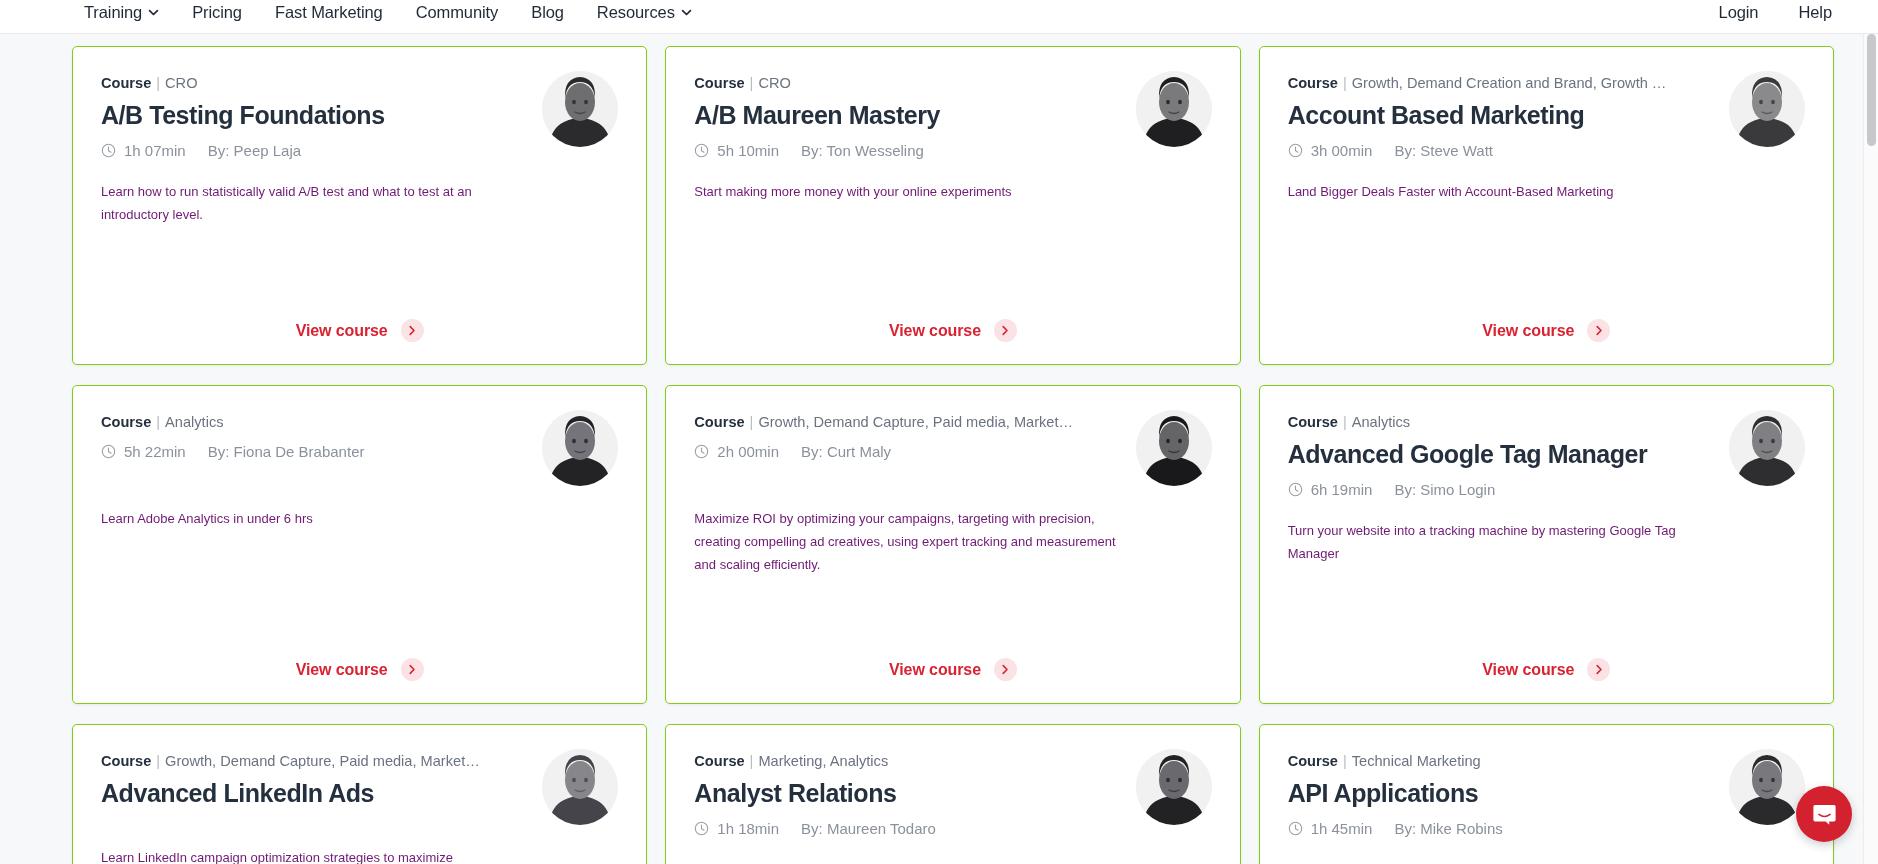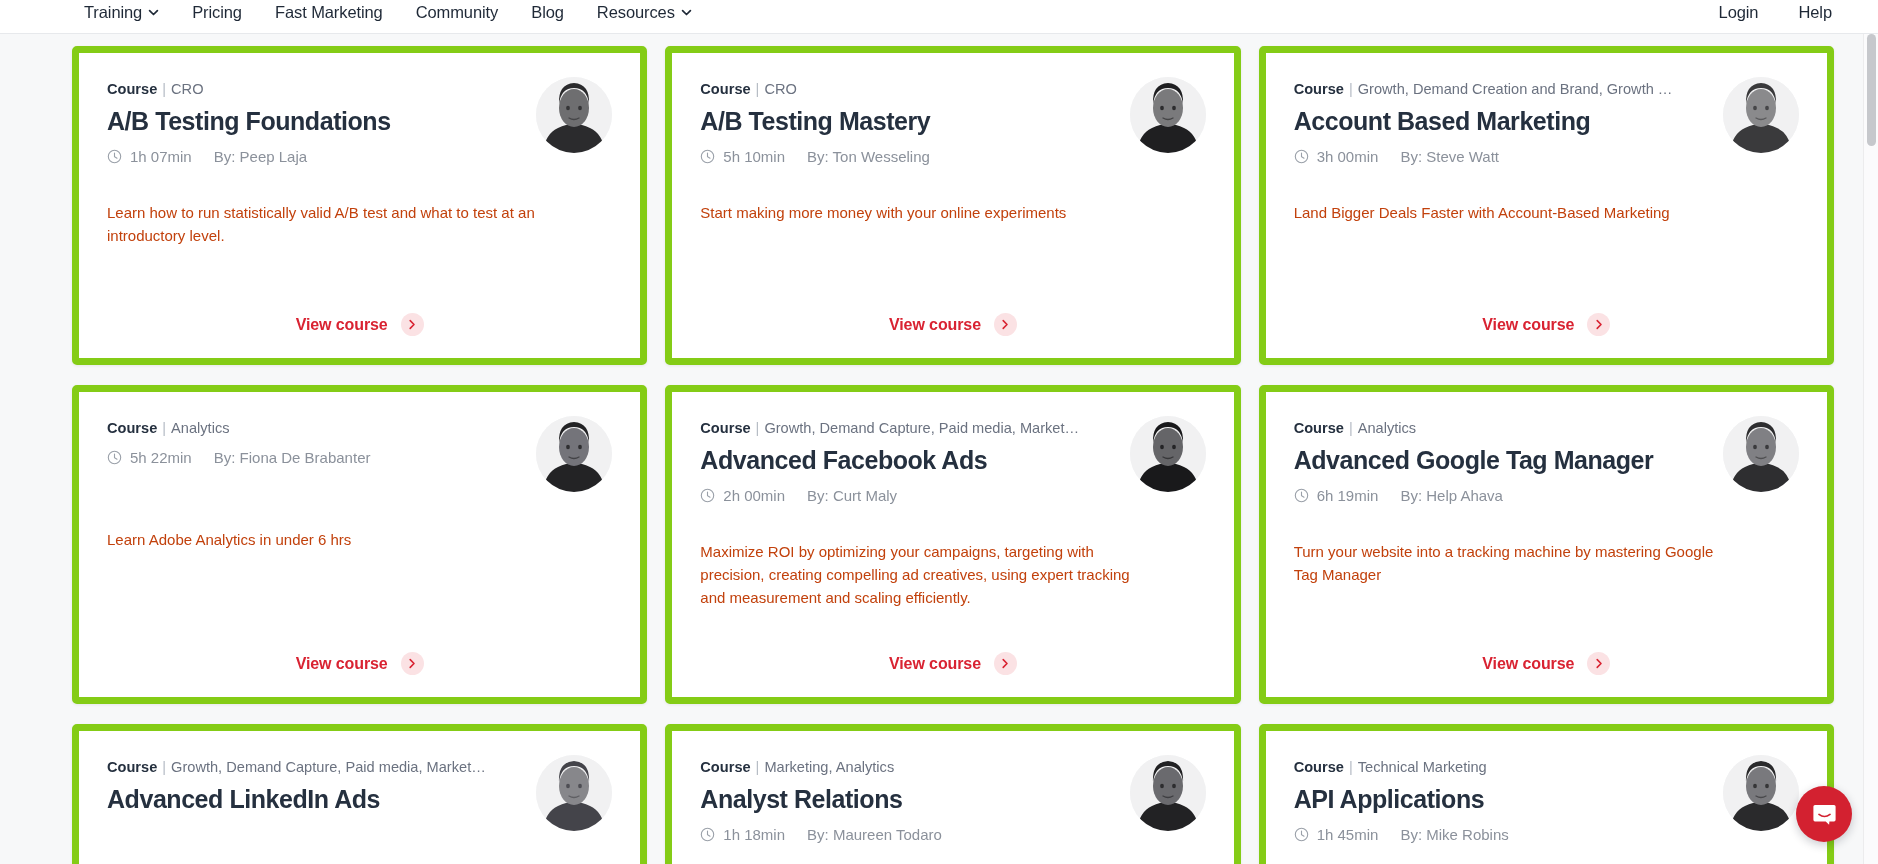--- a/index.html
+++ b/index.html
@@ -44,21 +44,21 @@
     height: 830px;
   }
   .grid {
     display: grid;
     grid-template-columns: repeat(3, 1fr);
     column-gap: 18px;
     row-gap: 20px;
   }
   .card {
     background: #ffffff;
-    border: 7px solid #84cc16;
+    border: 1px solid #84cc16;
     border-radius: 5px;
     box-shadow: 0 1px 3px rgba(17,24,39,0.07);
     height: 319px;
     padding: 26px 28px 22px 28px;
     position: relative;
     display: flex;
     flex-direction: column;
     cursor: pointer;
   }
   .card-head { display: flex; align-items: flex-start; }
@@ -94,24 +94,24 @@
     gap: 22px;
     margin-top: 11px;
     font-size: 15px;
     color: #8b919b;
   }
   .stat { display: flex; align-items: center; gap: 8px; white-space: nowrap; }
   .clock-icon { width: 15px; height: 15px; flex: none; }
   .clock-icon svg { display: block; }
 
   .card-desc {
-    margin-top: 36px;
-    font-size: 15px;
+    margin-top: 21px;
+    font-size: 13px;
     line-height: 23px;
-    color: #c2410c;
+    color: #701a75;
     max-width: 432px;
   }
 
   .card-foot {
     margin-top: auto;
     display: flex;
     justify-content: center;
     align-items: center;
   }
   .view-course {
@@ -264,21 +264,21 @@
                 <path d="M2.2 1.6 L6 5.5 L2.2 9.4" stroke="#d92332" stroke-width="1.6" fill="none" stroke-linecap="round" stroke-linejoin="round"></path>
               </svg>
             </span>
           </div>
         </div>
       </div>
       <div class="card">
         <div class="card-head">
           <div class="card-text">
             <div class="meta-line"><span class="meta-type">Course</span><span class="meta-sep">|</span><span>CRO</span></div>
-            <div class="card-title">A/B Testing Mastery</div>
+            <div class="card-title">A/B Maureen Mastery</div>
             <div class="card-stats">
               <span class="stat">
                 <span class="clock-icon">
                   <svg width="15" height="15" viewBox="0 0 15 15">
                     <circle cx="7.5" cy="7.5" r="6.2" stroke="#9aa0a9" stroke-width="1.1" fill="none"></circle>
                     <path d="M7.5 4.1 V7.7 L10 9.2" stroke="#9aa0a9" stroke-width="1.1" fill="none" stroke-linecap="round"></path>
                   </svg>
                 </span>
                 <span>5h 10min</span>
               </span>
@@ -395,21 +395,20 @@
                 <path d="M2.2 1.6 L6 5.5 L2.2 9.4" stroke="#d92332" stroke-width="1.6" fill="none" stroke-linecap="round" stroke-linejoin="round"></path>
               </svg>
             </span>
           </div>
         </div>
       </div>
       <div class="card">
         <div class="card-head">
           <div class="card-text">
             <div class="meta-line"><span class="meta-type">Course</span><span class="meta-sep">|</span><span>Growth, Demand Capture, Paid media, Market…</span></div>
-            <div class="card-title">Advanced Facebook Ads</div>
             <div class="card-stats">
               <span class="stat">
                 <span class="clock-icon">
                   <svg width="15" height="15" viewBox="0 0 15 15">
                     <circle cx="7.5" cy="7.5" r="6.2" stroke="#9aa0a9" stroke-width="1.1" fill="none"></circle>
                     <path d="M7.5 4.1 V7.7 L10 9.2" stroke="#9aa0a9" stroke-width="1.1" fill="none" stroke-linecap="round"></path>
                   </svg>
                 </span>
                 <span>2h 00min</span>
               </span>
@@ -451,21 +450,21 @@
               <span class="stat">
                 <span class="clock-icon">
                   <svg width="15" height="15" viewBox="0 0 15 15">
                     <circle cx="7.5" cy="7.5" r="6.2" stroke="#9aa0a9" stroke-width="1.1" fill="none"></circle>
                     <path d="M7.5 4.1 V7.7 L10 9.2" stroke="#9aa0a9" stroke-width="1.1" fill="none" stroke-linecap="round"></path>
                   </svg>
                 </span>
                 <span>6h 19min</span>
               </span>
               <span class="stat">
-                <span>By: Help Ahava</span>
+                <span>By: Simo Login</span>
               </span>
             </div>
           </div>
           <div class="avatar">
             <svg viewBox="0 0 76 76" preserveAspectRatio="xMidYMid slice">
               <rect width="76" height="76" fill="#f1f1f2"></rect>
               <path d="M6 76 q4 -20 16 -25 q8 -4 16 -4 q8 0 16 4 q12 5 16 25 z" fill="#2e2e30"></path>
               <ellipse cx="38" cy="31" rx="15" ry="19" fill="#808084"></ellipse>
               <path d="M23 27 q2 -16 15 -16 q13 0 15 16 q1 -20 -15 -21 q-16 1 -15 21 z" fill="#2e2e30"></path>
               <ellipse cx="32" cy="31" rx="1.9" ry="2.2" fill="#2e2e30" opacity="0.85"></ellipse>

